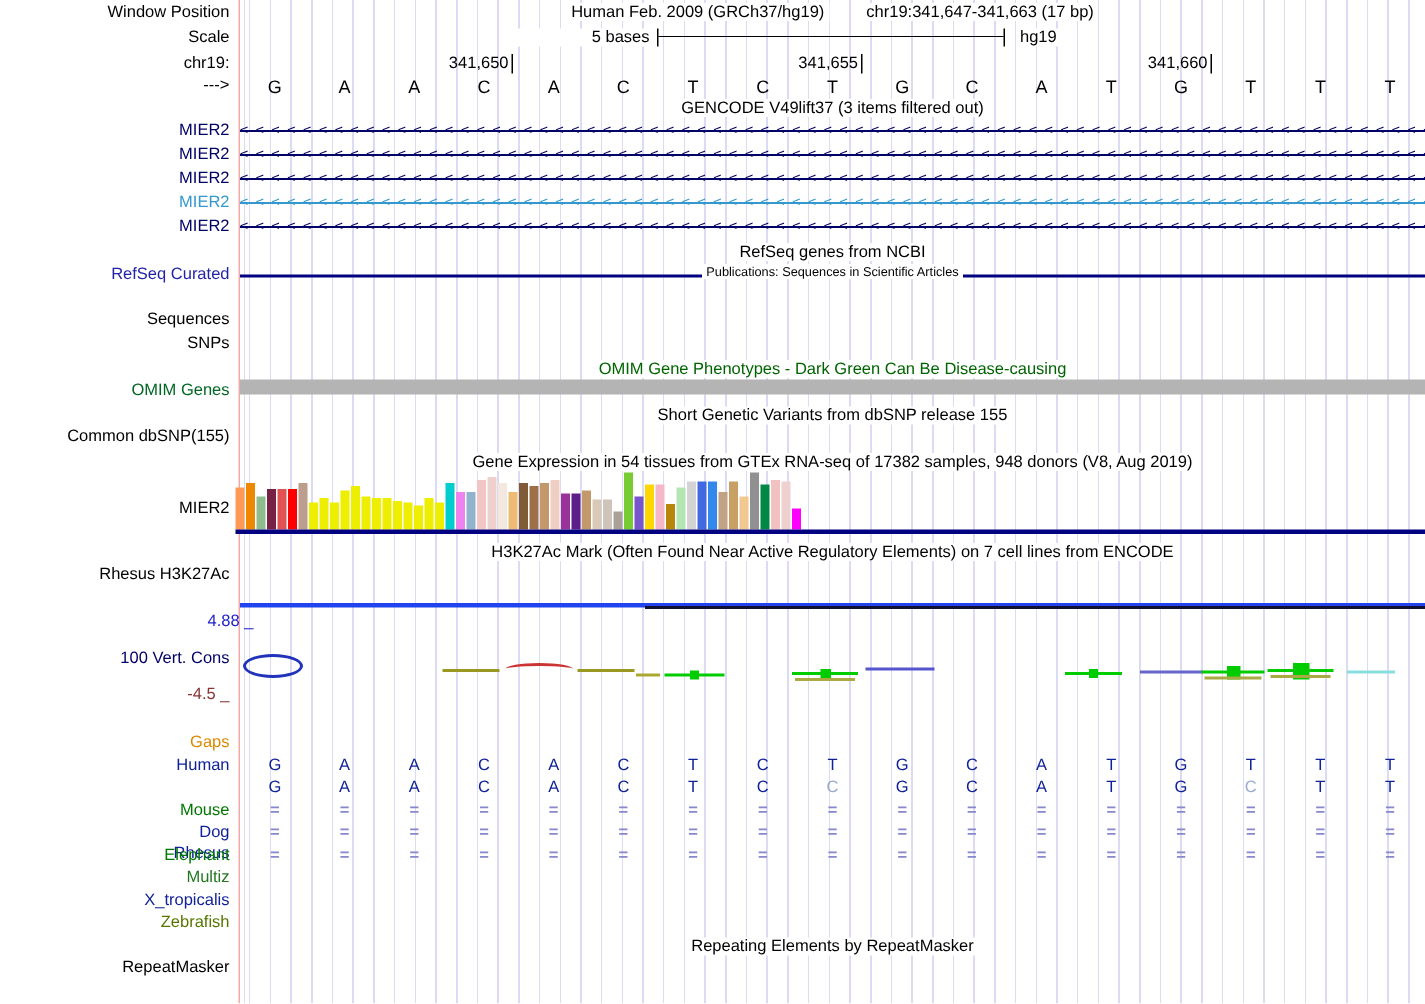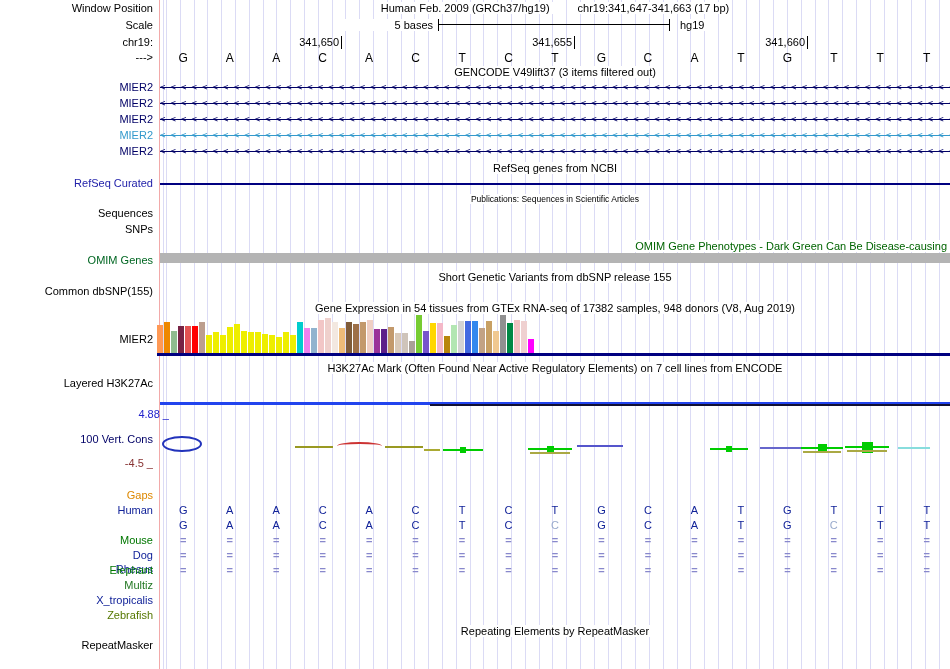--- a/index.html
+++ b/index.html
@@ -85,25 +85,25 @@
       <div class="lbl" style="top: 129px; color: rgb(51, 153, 204);">MIER2</div>
       <div class="arrowrow" style="top: 129px; color: rgb(51, 153, 204); background: linear-gradient(transparent 6px, rgb(51, 153, 204) 6px, rgb(51, 153, 204) 7px, transparent 7px);">&lt;&lt;&lt;&lt;&lt;&lt;&lt;&lt;&lt;&lt;&lt;&lt;&lt;&lt;&lt;&lt;&lt;&lt;&lt;&lt;&lt;&lt;&lt;&lt;&lt;&lt;&lt;&lt;&lt;&lt;&lt;&lt;&lt;&lt;&lt;&lt;&lt;&lt;&lt;&lt;&lt;&lt;&lt;&lt;&lt;&lt;&lt;&lt;&lt;&lt;&lt;&lt;&lt;&lt;&lt;&lt;&lt;&lt;&lt;&lt;&lt;&lt;&lt;&lt;&lt;&lt;&lt;&lt;&lt;&lt;&lt;&lt;&lt;&lt;&lt;&lt;&lt;&lt;&lt;&lt;&lt;&lt;&lt;&lt;&lt;&lt;&lt;&lt;&lt;&lt;</div>
       <div class="lbl" style="top: 145px; color: rgb(0, 0, 102);">MIER2</div>
       <div class="arrowrow" style="top: 145px; color: rgb(0, 0, 102); background: linear-gradient(transparent 6px, rgb(0, 0, 102) 6px, rgb(0, 0, 102) 7px, transparent 7px);">&lt;&lt;&lt;&lt;&lt;&lt;&lt;&lt;&lt;&lt;&lt;&lt;&lt;&lt;&lt;&lt;&lt;&lt;&lt;&lt;&lt;&lt;&lt;&lt;&lt;&lt;&lt;&lt;&lt;&lt;&lt;&lt;&lt;&lt;&lt;&lt;&lt;&lt;&lt;&lt;&lt;&lt;&lt;&lt;&lt;&lt;&lt;&lt;&lt;&lt;&lt;&lt;&lt;&lt;&lt;&lt;&lt;&lt;&lt;&lt;&lt;&lt;&lt;&lt;&lt;&lt;&lt;&lt;&lt;&lt;&lt;&lt;&lt;&lt;&lt;&lt;&lt;&lt;&lt;&lt;&lt;&lt;&lt;&lt;&lt;&lt;&lt;&lt;&lt;&lt;</div>
     </div>
 
   <div class="ctitle" style="top:162px"><span>RefSeq genes from NCBI</span></div>
   <div class="lbl" id="refseqLabel" style="top: 177px; color: rgb(34, 34, 170);">RefSeq Curated</div>
   <div class="hline" id="refseqLine" style="left: 160px; top: 183px; width: 790px; height: 2px; background: rgb(0, 0, 128);"></div>
 
-  <div class="ctitle" style="top:193px;font-size:8.5px"><span>Publications: Sequences in Scientific Articles</span></div>
+  <div class="ctitle" style="top:175px;font-size:8.5px"><span>Publications: Sequences in Scientific Articles</span></div>
   <div class="lbl" style="top:207px">Sequences</div>
   <div class="lbl" style="top:223px">SNPs</div>
 
-  <div class="ctitle" id="omimTitle" style="top: 240px; color: rgb(0, 100, 0); text-align: right;"><span>OMIM Gene Phenotypes - Dark Green Can Be Disease-causing</span></div>
+  <div class="ctitle" id="omimTitle" style="top: 240px; color: rgb(0, 100, 0);"><span>OMIM Gene Phenotypes - Dark Green Can Be Disease-causing</span></div>
   <div class="lbl" id="omimLabel" style="top: 254px; color: rgb(0, 102, 34);">OMIM Genes</div>
   <div class="hline" id="omimBar" style="left: 160px; top: 253px; width: 790px; height: 10px; background: rgb(180, 180, 180);"></div>
 
   <div class="ctitle" style="top:271px"><span>Short Genetic Variants from dbSNP release 155</span></div>
   <div class="lbl" style="top:285px">Common dbSNP(155)</div>
 
   <div class="ctitle" style="top:302px"><span>Gene Expression in 54 tissues from GTEx RNA-seq of 17382 samples, 948 donors (V8, Aug 2019)</span></div>
   <div class="lbl" style="top:333px">MIER2</div>
   <div class="gtexbars" id="gtexBars">
       <div style="left: 0px; height: 28px; background: rgb(255, 153, 85);"></div>
@@ -157,21 +157,21 @@
       <div style="left: 336px; height: 22px; background: rgb(240, 200, 144);"></div>
       <div style="left: 343px; height: 38px; background: rgb(144, 144, 144);"></div>
       <div style="left: 350px; height: 30px; background: rgb(0, 136, 68);"></div>
       <div style="left: 357px; height: 33px; background: rgb(242, 194, 194);"></div>
       <div style="left: 364px; height: 32px; background: rgb(239, 208, 208);"></div>
       <div style="left: 371px; height: 14px; background: rgb(255, 0, 255);"></div>
     </div>
   <div class="hline" id="gtexBase" style="left: 157px; top: 353px; width: 793px; height: 3px; background: rgb(0, 0, 128);"></div>
 
   <div class="ctitle" style="top:362px"><span>H3K27Ac Mark (Often Found Near Active Regulatory Elements) on 7 cell lines from ENCODE</span></div>
-  <div class="lbl" style="top:377px">Layered H3K27Ac</div>
+  <div class="lbl" style="top:377px">Rhesus H3K27Ac</div>
   <div class="hline" id="h3kLine" style="left: 160px; top: 402px; width: 790px; height: 3px; background: rgb(34, 68, 238);"></div>
   <div class="hline" id="h3kLine2" style="left: 430px; top: 404px; width: 520px; height: 2px; background: rgb(17, 17, 51);"></div>
 
   <div class="lbl" id="consMax" style="top: 408px; color: rgb(34, 34, 204); padding-left: 16px;">4.88 _</div>
   <div class="lbl" id="consLabel" style="top: 433px; color: rgb(0, 0, 102);">100 Vert. Cons</div>
   <div class="lbl" id="consMin" style="top: 457px; color: rgb(136, 51, 51);">-4.5 _</div>
   <div id="consMarks">
       <div class="mark" style="left: 162px; top: 436px; width: 36px; height: 12px; border: 2px solid rgb(34, 51, 187); border-radius: 50%;"></div>
       <div class="mark" style="left: 295px; top: 446px; width: 38px; height: 1.5px; background: rgb(153, 153, 34);"></div>
       <div class="mark" style="left: 337px; top: 442px; width: 45px; height: 6px; border-top: 2px solid rgb(204, 51, 51); border-radius: 50%;"></div>

